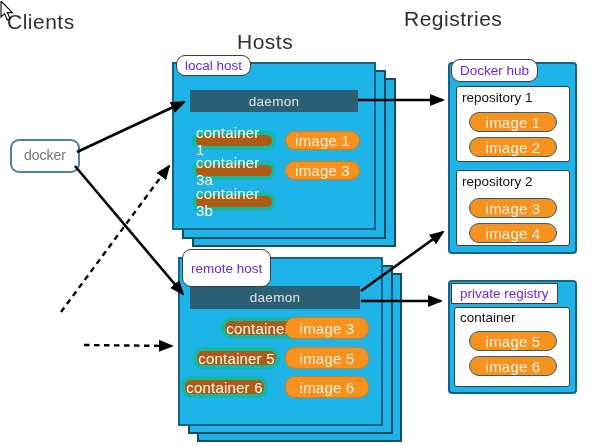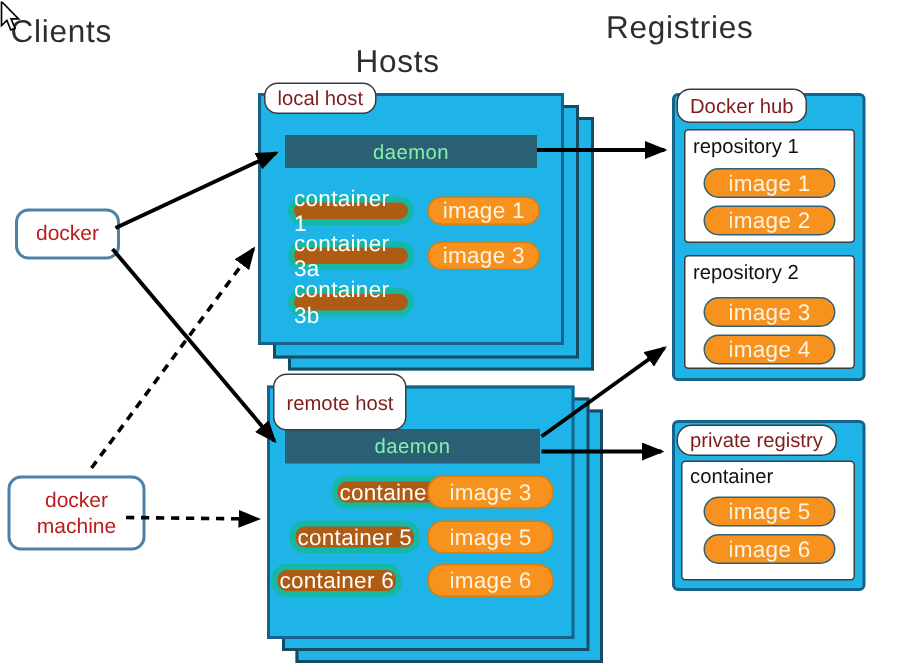--- a/index.html
+++ b/index.html
@@ -6,37 +6,37 @@
   .canvas{
     position:relative;width:600px;height:446px;background:#fff;overflow:hidden;
     font-family:"Liberation Sans","DejaVu Sans",sans-serif;
     -webkit-font-smoothing:antialiased;
   }
   .hdr{position:absolute;font-size:21px;color:#2e2e2e;letter-spacing:0.5px;}
   
   .client-box{
     position:absolute;background:#fff;border:2px solid #4e81a8;border-radius:9px;
     display:flex;align-items:center;justify-content:center;text-align:center;
-    font-size:14px;color:#b91c1c;line-height:1.25;
+    font-size:14px;color:#737373;line-height:1.25;
   }
   
   .cyanbox{
     position:absolute;background:var(--host-fill,#1fb4e7);
     border:2px solid var(--host-border,#15628a);box-sizing:border-box;
   }
   .stack{border-color:#174a63;}
   .rounded4{border-radius:4px;}
   
   .tab-label{
     position:absolute;background:#fff;border:1.6px solid #3c3c3c;border-radius:9px;
-    display:flex;align-items:center;padding:0 8px;font-size:13.5px;color:#7f1d1d;
+    display:flex;align-items:center;padding:0 8px;font-size:13.5px;color:#6d28d9;
     box-sizing:border-box;z-index:6;white-space:nowrap;
   }
   .daemon{
-    position:absolute;background:var(--daemon-fill,#2b5f74);color:#86efac;
+    position:absolute;background:var(--daemon-fill,#2b5f74);color:#e5e5e5;
     display:flex;align-items:center;justify-content:center;font-size:13.5px;
     z-index:4;letter-spacing:0.3px;
   }
   .pill{
     position:absolute;display:flex;align-items:center;justify-content:center;
     font-size:15px;color:#fff;border-radius:10px;z-index:4;box-sizing:border-box;
     letter-spacing:0.2px;
   }
   .pill.container{background:var(--container-fill,#ae5c14);border:4px solid #14b8a6;}
   .pill.image{background:var(--image-fill,#f6921d);border:1px solid #d87c10;color:#fdf3e3;}
@@ -54,21 +54,20 @@
 </head>
 <body>
 
 <div class="canvas">
 
   <div class="hdr" style="left:7px;top:10px;">Clients</div>
   <div class="hdr" style="left:237px;top:30px;">Hosts</div>
   <div class="hdr" style="left:404px;top:7px;">Registries</div>
 
   <div class="client-box" style="left:10px;top:139px;width:66px;height:30px;">docker</div>
-  <div class="client-box" style="left:5px;top:317px;width:76px;height:42px;padding:2px 6px;">docker machine</div>
 
   <div class="cyanbox stack z2" style="left:192px;top:78px;width:204px;height:169px;"></div>
   <div class="cyanbox stack z2" style="left:182px;top:70px;width:204px;height:169px;"></div>
   <div class="cyanbox z3" style="left:172px;top:62px;width:204px;height:168px;"></div>
   <div class="tab-label" style="left:176px;top:55px;height:21px;">local host</div>
   <div class="daemon" style="left:190px;top:90px;width:168px;height:22px;">daemon</div>
   <div class="pill container" style="left:192px;top:131px;width:84px;height:19px;">container 1</div>
   <div class="pill container" style="left:192px;top:161px;width:84px;height:19px;">container 3a</div>
   <div class="pill container" style="left:192px;top:192px;width:84px;height:19px;">container 3b</div>
   <div class="pill image" style="left:285px;top:131px;width:75px;height:19px;">image 1</div>
@@ -91,21 +90,21 @@
   <div class="repo-box" style="left:456px;top:86px;width:114px;height:76px;"></div>
   <div class="repo-name" style="left:462px;top:90px;">repository 1</div>
   <div class="pill reg-image" style="left:469px;top:112px;width:88px;height:20px;">image 1</div>
   <div class="pill reg-image" style="left:469px;top:137px;width:88px;height:20px;">image 2</div>
   <div class="repo-box" style="left:456px;top:170px;width:114px;height:76px;"></div>
   <div class="repo-name" style="left:462px;top:174px;">repository 2</div>
   <div class="pill reg-image" style="left:469px;top:198px;width:88px;height:20px;">image 3</div>
   <div class="pill reg-image" style="left:469px;top:223px;width:88px;height:20px;">image 4</div>
 
   <div class="cyanbox rounded4 z2" style="left:448px;top:280px;width:129px;height:114px;"></div>
-  <div class="tab-label" style="left:451px;top:283px;height:21px;border-radius:10px;">private registry</div>
+  <div class="tab-label" style="left:451px;top:283px;height:21px;border-radius:0;">private registry</div>
   <div class="repo-box" style="left:454px;top:307px;width:116px;height:80px;"></div>
   <div class="repo-name" style="left:460px;top:310px;">container</div>
   <div class="pill reg-image" style="left:469px;top:331px;width:88px;height:20px;">image 5</div>
   <div class="pill reg-image" style="left:469px;top:356px;width:88px;height:20px;">image 6</div>
 
   <svg class="arrows" width="600" height="446" viewBox="0 0 600 446">
     <defs>
       <marker id="ah" markerUnits="userSpaceOnUse" markerWidth="15" markerHeight="12" refX="13" refY="6" orient="auto">
         <path d="M0,0 L15,6 L0,12 Z" fill="#000"></path>
       </marker>

